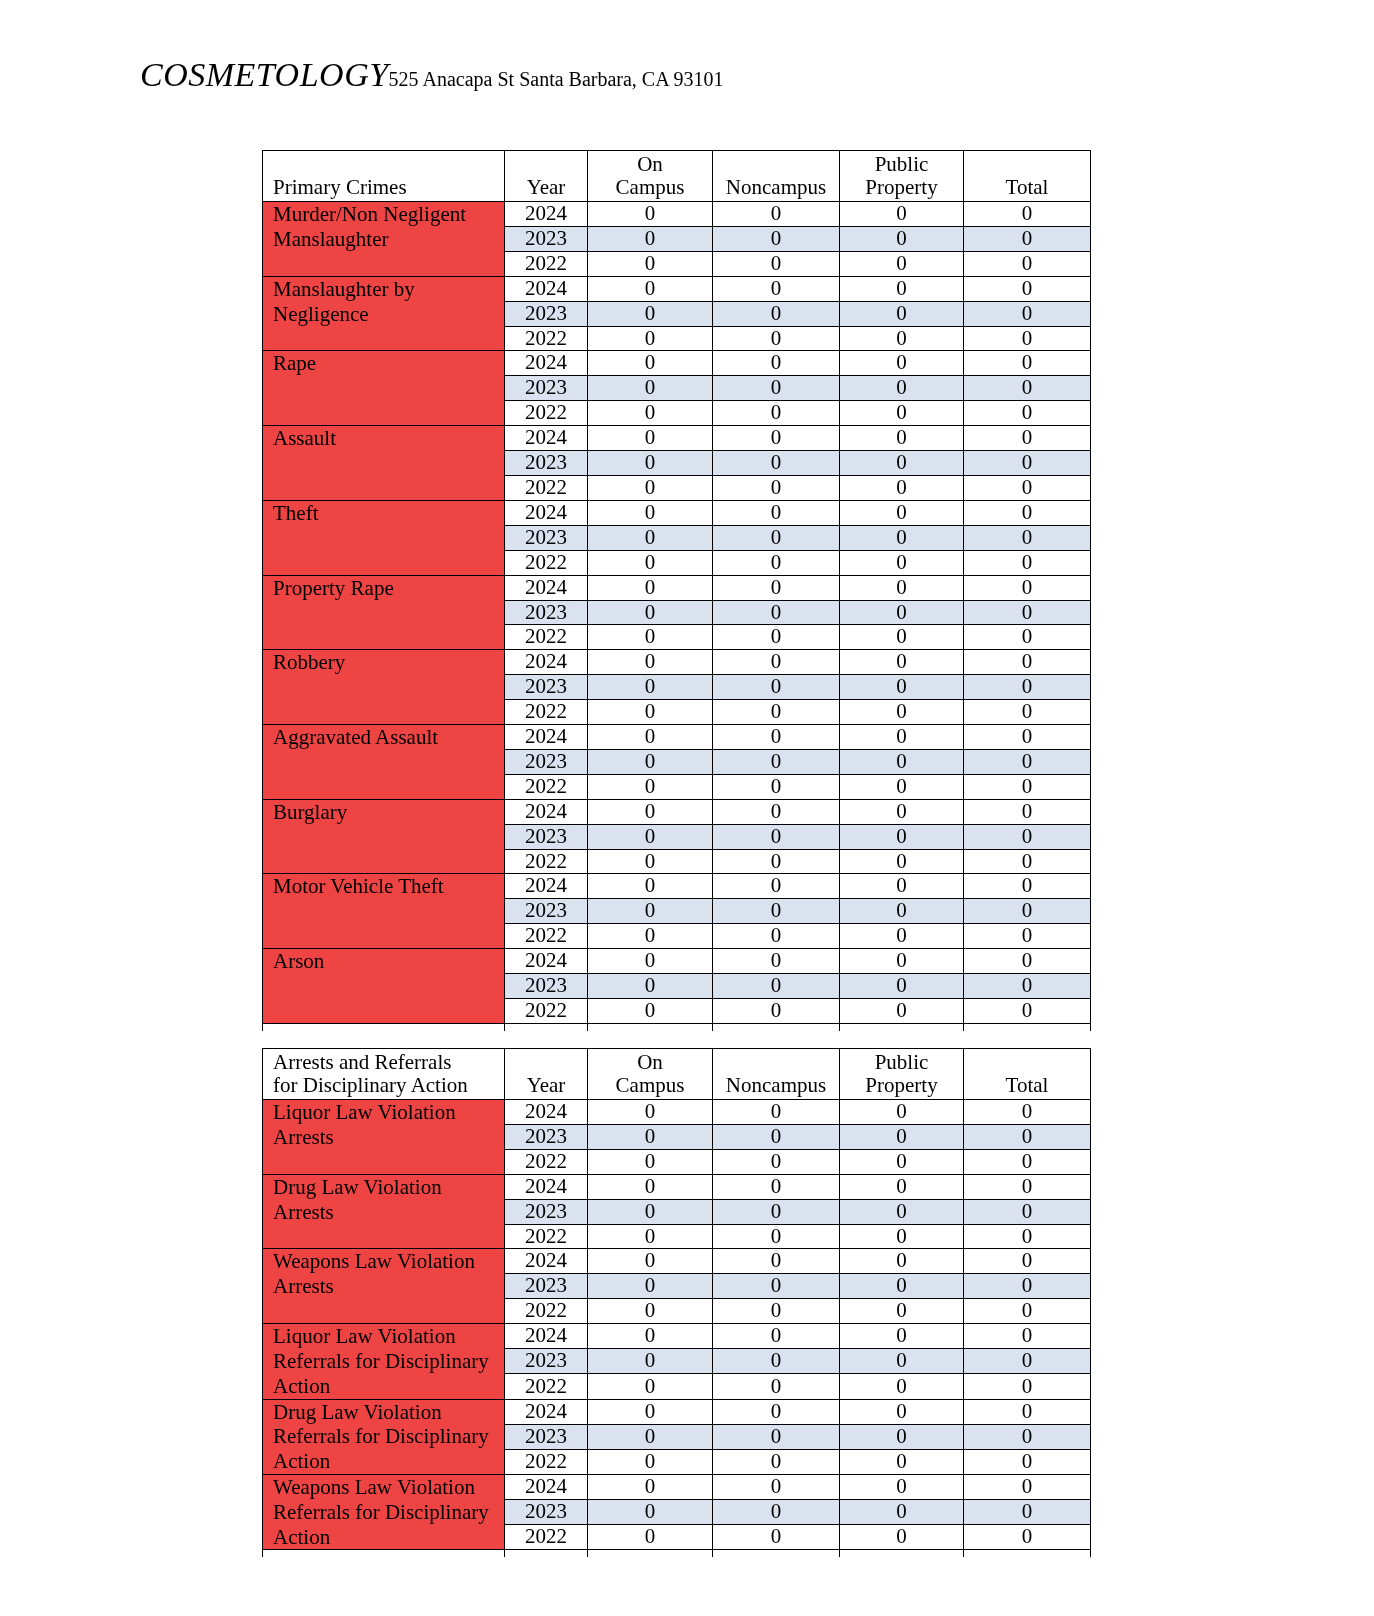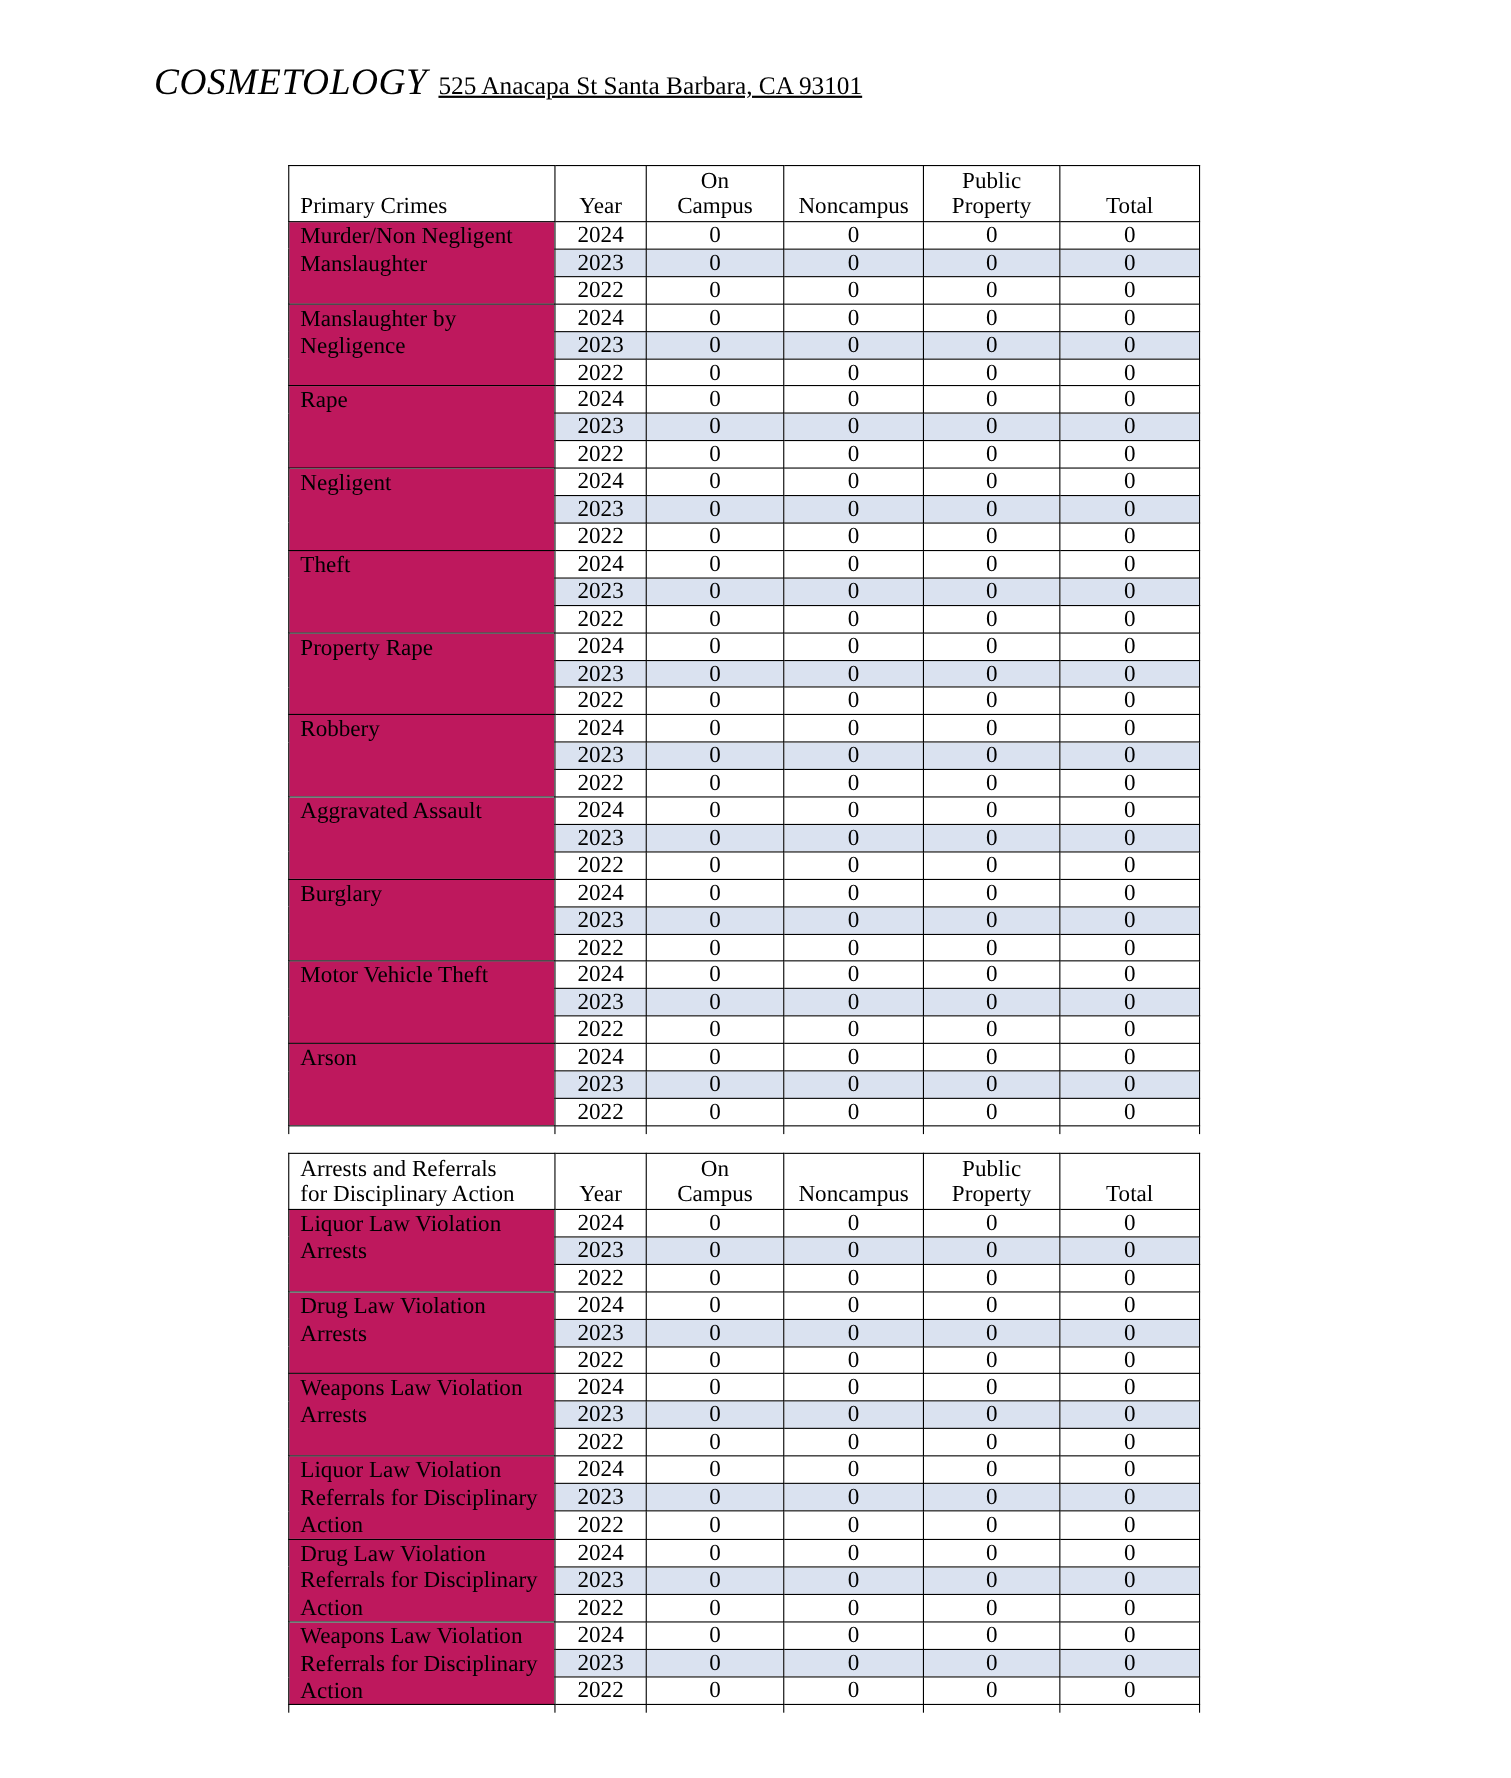--- a/index.html
+++ b/index.html
@@ -5,21 +5,21 @@
   html,body { margin:0; padding:0; }
   body {
     width:1374px; height:1616px; background:#ffffff; color:#000;
     font-family:"Liberation Serif","DejaVu Serif",serif;
     position:relative; overflow:hidden;
   }
   .page { position:absolute; inset:0; }
 
   .doc-title { position:absolute; left:140px; top:56px; white-space:nowrap; }
   .school  { font-size:34px; letter-spacing:.5px;font-style:italic; }
-  .address { font-size:23px; margin-left:10px;text-decoration:underline; }
+  .address { font-size:20px; margin-left:0; }
 
   .table-wrap { position:absolute; left:262px; }
   .table-wrap.t0 { top:150px; }
   .table-wrap.t1 { top:1048px; }
 
   table.crime-table {
     border-collapse:collapse; table-layout:fixed; width:828px;
     font-size:21px;
   }
   .crime-table th, .crime-table td {
@@ -29,21 +29,21 @@
     font-weight:normal; vertical-align:bottom; text-align:center;
     height:48px; line-height:23px; white-space:pre-line; padding-bottom:2px;
   }
   .crime-table thead th.cat-head { text-align:left; padding-left:10px; }
 
   .crime-table td { height:23.9px; line-height:23.9px; }
   .crime-table td.year,
   .crime-table td.count { text-align:center; }
   .crime-table td.category {
     vertical-align:top; text-align:left; padding-left:10px;
-    line-height:24.8px; white-space:pre-line; background:#be185d;
+    line-height:24.8px; white-space:pre-line; background:#ef4444;
   }
   .crime-table tr.shaded td { background:var(--shade,#dae2f0); }
 
   
   .crime-table tr.stub td { height:7px; border-bottom:none; background:#fff; }
 </style>
 </head>
 <body>
 
 <div class="page">
@@ -136,21 +136,21 @@
               <td class="count">0</td>
             </tr>
             <tr>
               <td class="year">2022</td>
               <td class="count">0</td>
               <td class="count">0</td>
               <td class="count">0</td>
               <td class="count">0</td>
             </tr>
             <tr>
-              <td class="category" rowspan="3">Negligent</td>
+              <td class="category" rowspan="3">Assault</td>
               <td class="year">2024</td>
               <td class="count">0</td>
               <td class="count">0</td>
               <td class="count">0</td>
               <td class="count">0</td>
             </tr>
             <tr class="shaded">
               <td class="year">2023</td>
               <td class="count">0</td>
               <td class="count">0</td>

